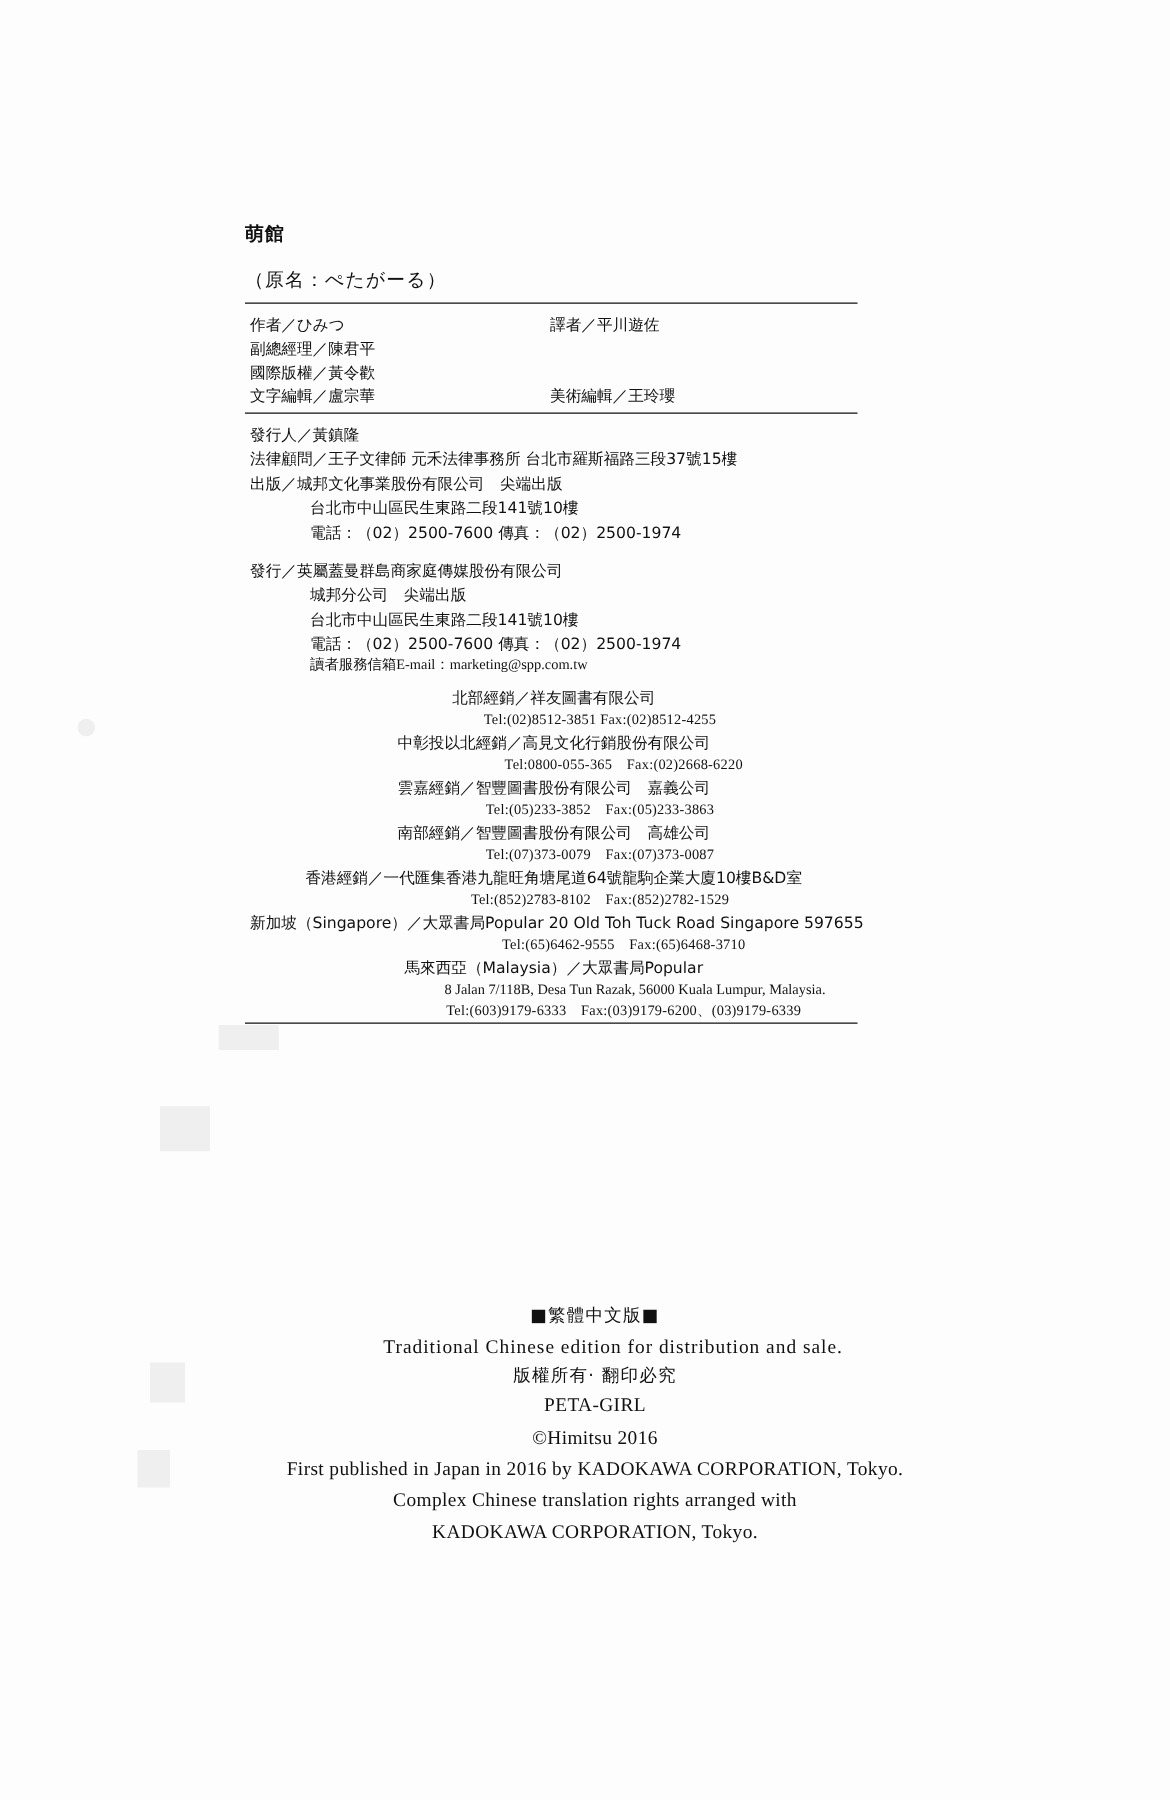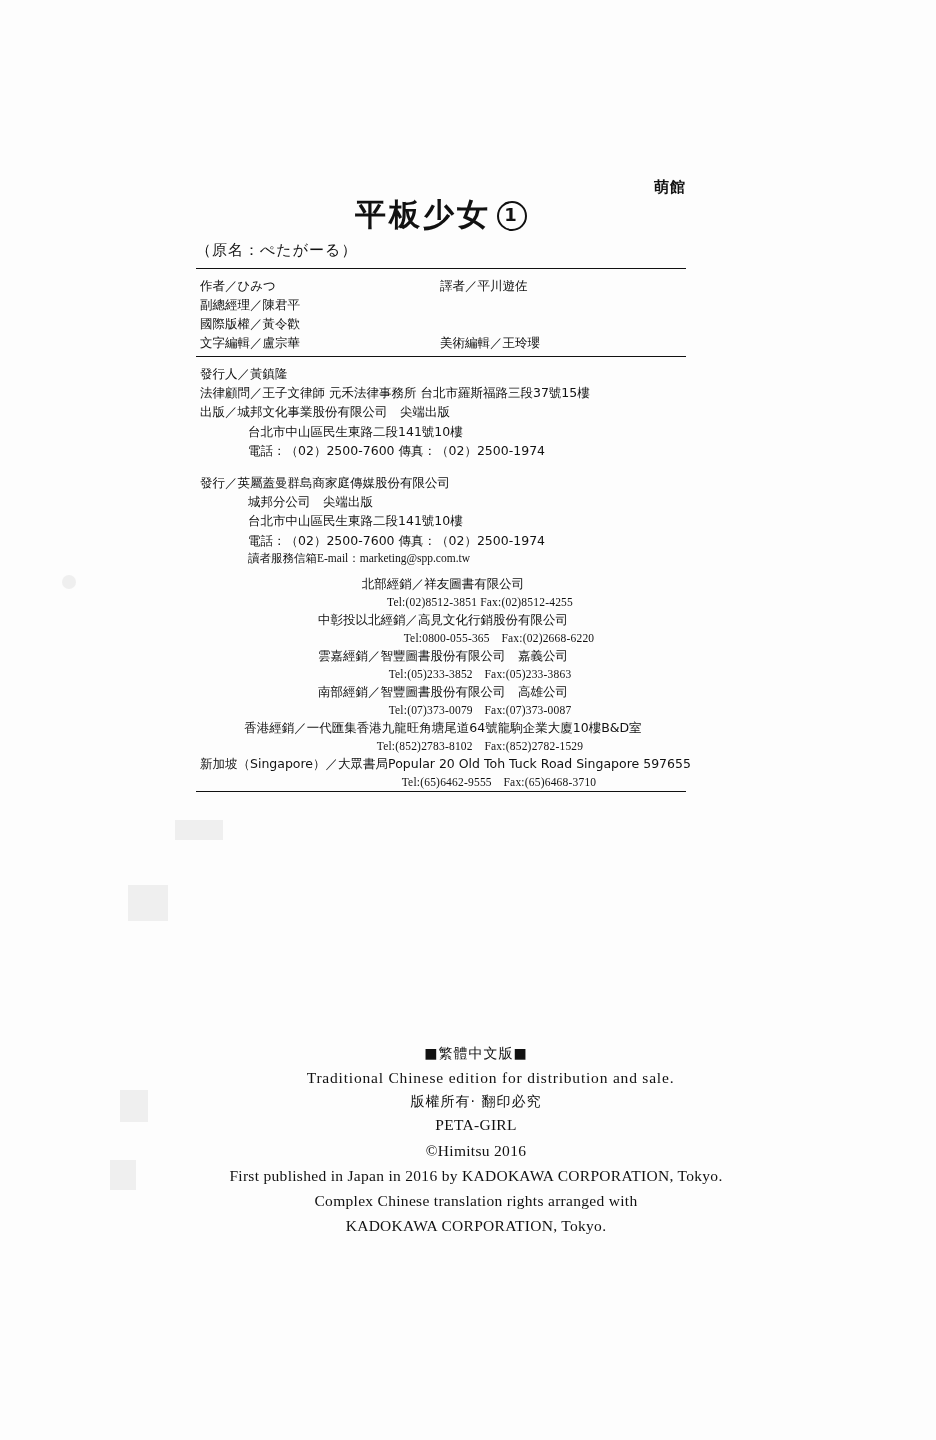--- a/index.html
+++ b/index.html
@@ -24,26 +24,26 @@
   .s3{left:120px;top:1090px;width:28px;height:32px;}
   .s4{left:110px;top:1160px;width:26px;height:30px;}
   .s5{left:62px;top:575px;width:14px;height:14px;border-radius:50%;}
 
   .colophon{
     position:absolute;
     left:196px;top:178px;
     width:490px;
   }
   .brand{
-    text-align:right;
+    text-align:left;
     font-family:"DejaVu Sans", sans-serif;
     font-weight:bold;
     font-size:15px;
     letter-spacing:1px;
-    margin:0 0 0 0;
+    margin:0 0 18px 0;
   }
   .title{
     text-align:center;
     font-family:"DejaVu Sans", sans-serif;
     font-weight:bold;
     font-size:31px;
     letter-spacing:3px;
     margin:0 0 8px 0;
     line-height:1.15;
   }
@@ -139,23 +139,20 @@
   <div class="smudge s1"></div>
   <div class="smudge s2"></div>
   <div class="smudge s3"></div>
   <div class="smudge s4"></div>
   <div class="smudge s5"></div>
 
   <div class="colophon">
 
     <div class="brand">萌館</div>
 
-    <div class="title">
-      <span>平板少女</span><span class="vol">1</span>
-    </div>
 
     <div class="subtitle">（原名：ぺたがーる）</div>
 
     <hr class="rule">
 
     <div class="staff">
       <div class="row">
         <div class="col-l">作者／ひみつ</div>
         <div class="col-r">譯者／平川遊佐</div>
       </div>
@@ -222,20 +219,25 @@
       <div>
         <div class="name">香港經銷／一代匯集香港九龍旺角塘尾道64號龍駒企業大廈10樓B&amp;D室</div>
         <div class="tel">Tel:(852)2783-8102　Fax:(852)2782-1529</div>
       </div>
 
       <div>
         <div class="name">新加坡（Singapore）／大眾書局Popular 20 Old Toh Tuck Road Singapore 597655</div>
         <div class="tel deep">Tel:(65)6462-9555　Fax:(65)6468-3710</div>
       </div>
 
+      <div>
+        <div class="name">馬來西亞（Malaysia）／大眾書局Popular</div>
+        <div class="addr">8 Jalan 7/118B, Desa Tun Razak, 56000 Kuala Lumpur, Malaysia.</div>
+        <div class="tel deep">Tel:(603)9179-6333　Fax:(03)9179-6200、(03)9179-6339</div>
+      </div>
 
     </div>
 
     <hr class="rule thin">
   </div>
 
   <div class="legal">
     <div class="cjk">■繁體中文版■</div>
     <div class="spaced">Traditional Chinese edition for distribution and sale.</div>
     <div class="cjk">版權所有· 翻印必究</div>

